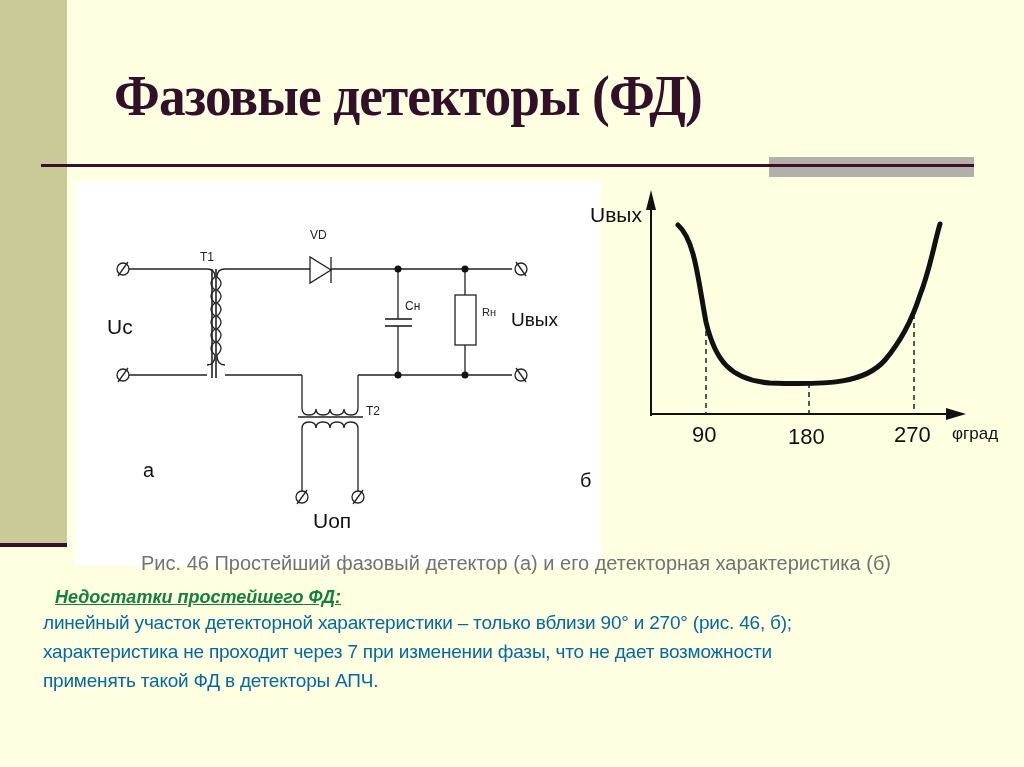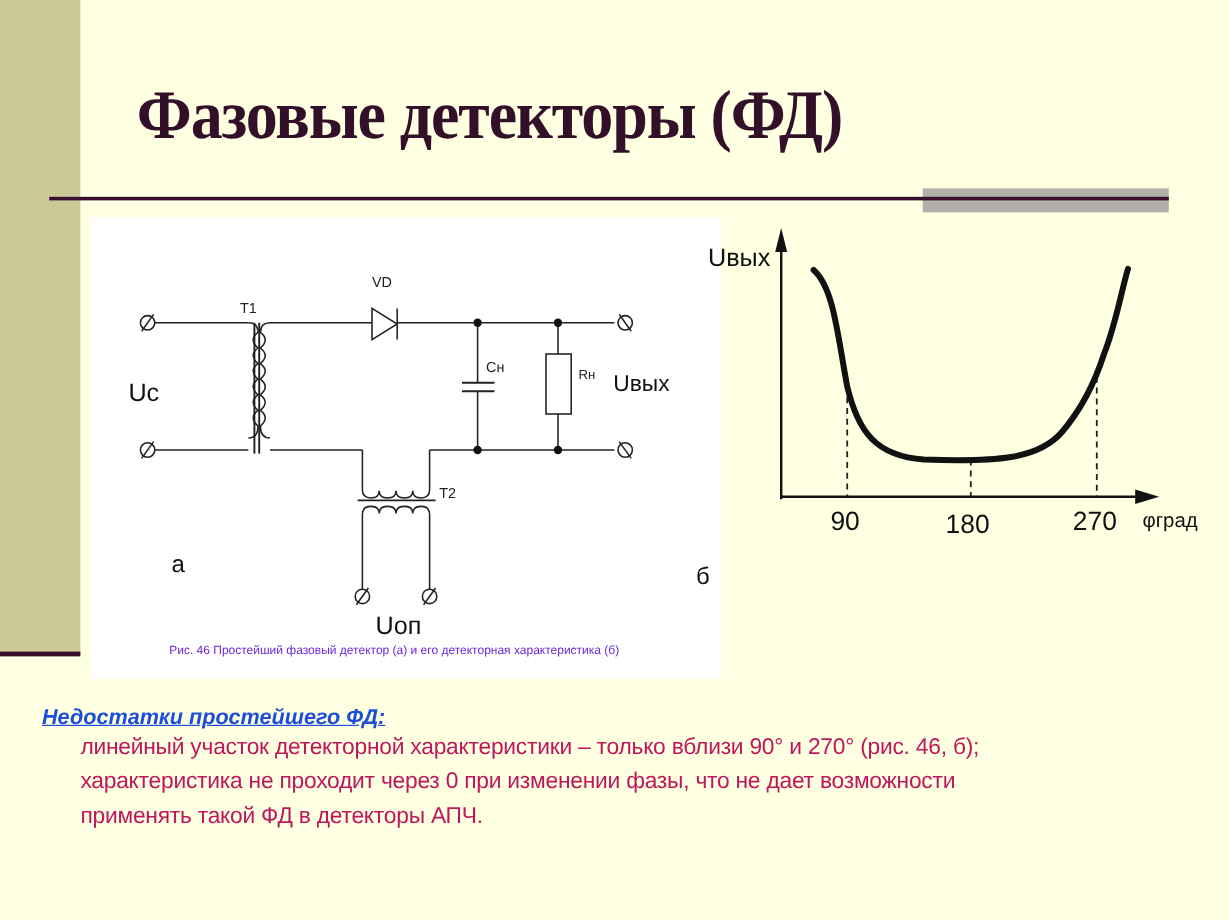--- a/index.html
+++ b/index.html
@@ -37,32 +37,32 @@
       position: absolute; left: 41px; top: 164px; width: 933px; height: 3px;
       background: #3A0F2E;
     }
     .figure-white {
       position: absolute; left: 75px; top: 181px; width: 526px; height: 385px;
       background: #FFFFFF;
     }
     .circuit-svg { position: absolute; left: 75px; top: 181px; }
     .graph-svg { position: absolute; left: 580px; top: 180px; }
     .caption {
-      position: absolute; left: 141px; top: 537px;
-      font-size: 10px; color: #6d28d9; white-space: nowrap;
+      position: absolute; left: 141px; top: 552px;
+      font-size: 20px; color: #737373; white-space: nowrap;
     }
     .drawbacks-heading {
-      position: absolute; left: 35px; top: 587px;
+      position: absolute; left: 55px; top: 587px;
       font-size: 18px; font-weight: bold; font-style: italic;
-      color: #1d4ed8; text-decoration: underline;
+      color: #15803d; text-decoration: underline;
       white-space: nowrap;
     }
     .drawbacks-line {
-      position: absolute; left: 43px; font-size: 19px; color: #be185d;
-      white-space: nowrap; letter-spacing: -0.2px; margin-left: 24px;
+      position: absolute; left: 43px; font-size: 19px; color: #0369a1;
+      white-space: nowrap; letter-spacing: -0.2px;
     }
     svg text { font-family: "Liberation Sans", sans-serif; }
   </style>
 </head>
 <body>
 
 <div class="sidebar-strip"></div>
 <div class="sidebar-underline"></div>
 
 <h1 class="title">Фазовые детекторы (ФД)</h1>
@@ -180,14 +180,14 @@
   <text x="112" y="262" font-size="22" fill="#111">90</text>
   <text x="208" y="264" font-size="22" fill="#111">180</text>
   <text x="314" y="262" font-size="22" fill="#111">270</text>
   <text x="372" y="259" font-size="17" fill="#111">φград</text>
 </svg>
 
 <div class="caption">Рис. 46 Простейший фазовый детектор (а) и его детекторная характеристика (б)</div>
 
 <div class="drawbacks-heading">Недостатки простейшего ФД:</div>
 <div class="drawbacks-line" style="top:612px">линейный участок детекторной характеристики – только вблизи 90° и 270° (рис. 46, б);</div>
-<div class="drawbacks-line" style="top:641px">характеристика не проходит через 0 при изменении фазы, что не дает возможности</div>
+<div class="drawbacks-line" style="top:641px">характеристика не проходит через 7 при изменении фазы, что не дает возможности</div>
 <div class="drawbacks-line" style="top:670px">применять такой ФД в детекторы АПЧ.</div>
 
 </body></html>

